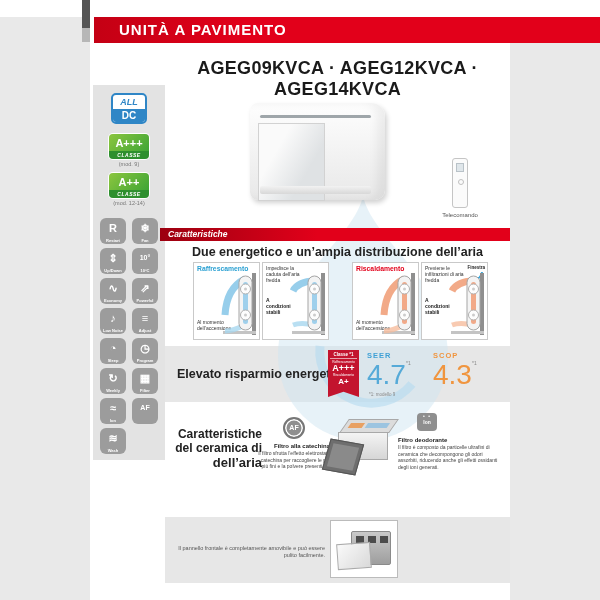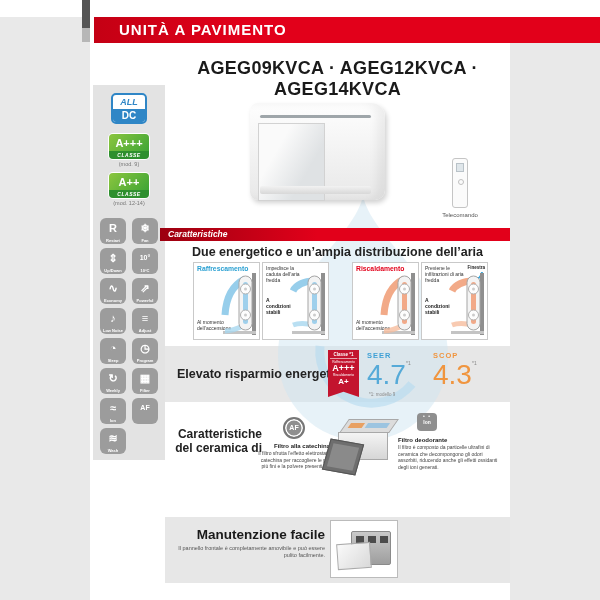--- a/index.html
+++ b/index.html
@@ -319,20 +319,21 @@
     <span class="elabel">SCOP</span>
     <span class="evalue">4.3</span><span class="enote">*1</span>
   </div>
   <span class="efoot">*1: modello 9</span>
 </div>
 
 <div class="abs filt">
   <div class="filt-heading">
     <div>Caratteristiche</div>
     <div>del ceramica di</div>
+    <div class="hb">dell’aria</div>
   </div>
   <div class="af-badge">AF</div>
   <div class="catechin">
     <div class="ftitle">Filtro alla catechina</div>
     <div class="ftext">Il filtro sfrutta l’effetto elettrostatico della catechina per raccogliere le particelle più fini e la polvere presenti nell’aria.</div>
   </div>
   <div class="fillus">
     <div class="f-top">
       <div class="strip-o"></div>
       <div class="strip-b"></div>
@@ -345,21 +346,20 @@
     <span class="itxt">Ion</span>
   </div>
   <div class="deodorant">
     <div class="ftitle">Filtro deodorante</div>
     <div class="ftext">Il filtro è composto da particelle ultrafini di ceramica che decompongono gli odori assorbiti, riducendo anche gli effetti ossidanti degli ioni generati.</div>
   </div>
 </div>
 
 <div class="abs maint"></div>
 <div class="abs maint-in">
-  <div class="maint-title">Manutenzione facile</div>
   <div class="maint-text">Il pannello frontale è completamente amovibile e può essere pulito facilmente.</div>
   <div class="maint-img">
     <div class="m-body">
       <div class="hole" style="left:4px"></div>
       <div class="hole" style="left:16px"></div>
       <div class="hole" style="left:28px"></div>
     </div>
     <div class="m-panel"></div>
   </div>
 </div>

